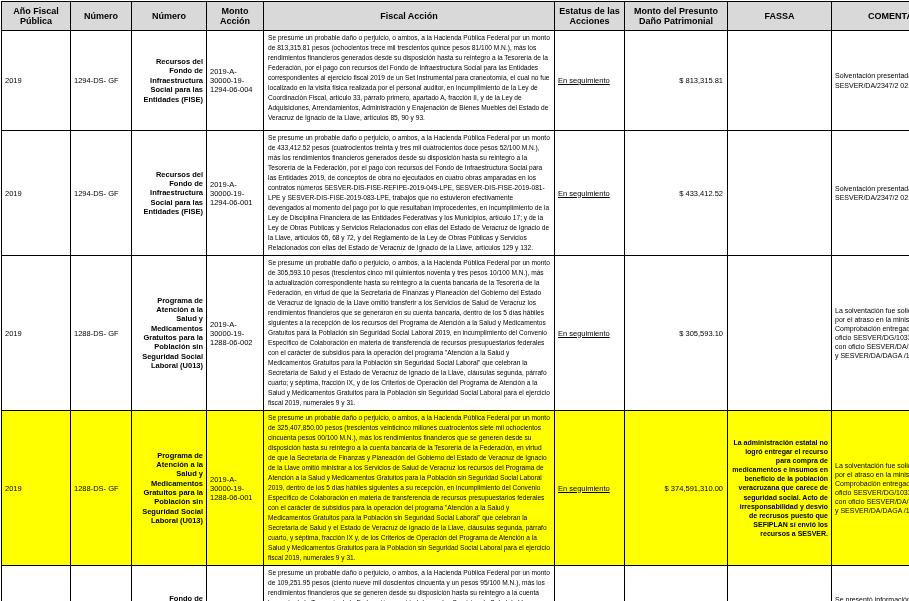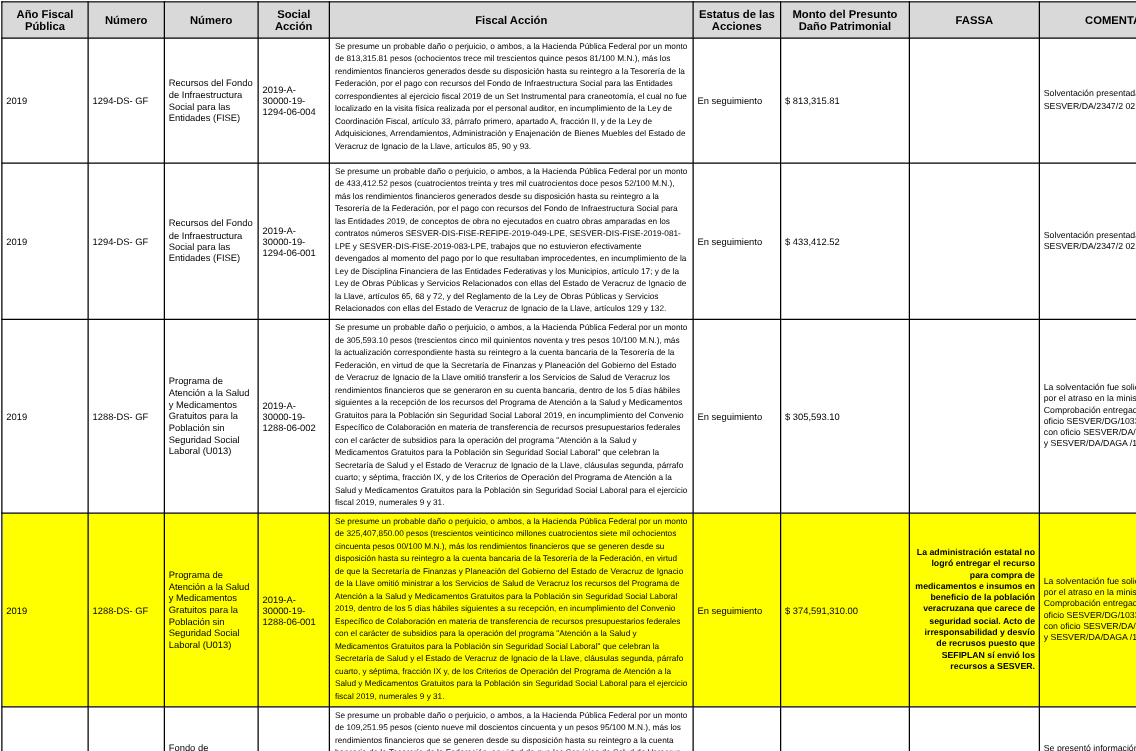--- a/index.html
+++ b/index.html
@@ -18,48 +18,48 @@
     background:#d9d9d9;font-weight:bold;font-size:9px;line-height:1.15;
     text-align:center;height:26px;
   }
   td{font-size:8px;line-height:1.2;}
   
   th.col-anio{width:62px}  th.col-numero{width:54px}  th.col-titulo{width:68px}
   th.col-clave{width:50px} th.col-texto{width:284px}  th.col-estatus{width:63px}
   th.col-monto{width:96px} th.col-notas{width:97px}   th.col-comentarios{width:133px}
   
   td.col-anio, td.col-numero, td.col-clave{text-align:left;font-size:7.5px;}
-  td.col-titulo{text-align:left;font-size:7.5px;line-height:1.25;}
+  td.col-titulo{text-align:right;font-size:7.5px;line-height:1.25;font-weight:bold;}
   td.col-texto{
     vertical-align:top;text-align:left;font-size:6.6px;line-height:10px;
     padding:2px 4px;
   }
-  td.col-estatus{text-align:left;font-size:7.5px;}
-  td.col-monto{font-size:7.5px;padding-right:4px;}
+  td.col-estatus{text-align:left;font-size:7.5px;text-decoration:underline;}
+  td.col-monto{text-align:right;font-size:7.5px;padding-right:4px;}
   td.col-notas{text-align:right;font-size:7px;line-height:1.3;font-weight:bold;}
   td.col-comentarios{text-align:left;font-size:7px;line-height:1.3;}
   
   tbody tr:nth-child(1){height:100px}
   tbody tr:nth-child(2){height:88px}
   tbody tr:nth-child(3){height:128px}
   tbody tr:nth-child(4){height:126px}
   tbody tr:nth-child(5){height:70px}
   tbody tr:nth-child(6){height:60px}
   tr.highlight td{background:#ffff00;}
 </style>
 </head>
 <body>
 
 <table>
   <thead>
     <tr>
         <th class="col-anio">Año Fiscal Pública</th>
         <th class="col-numero">Número</th>
         <th class="col-titulo">Número</th>
-        <th class="col-clave">Social Acción</th>
+        <th class="col-clave">Monto Acción</th>
         <th class="col-texto">Fiscal Acción</th>
         <th class="col-estatus">Estatus de las Acciones</th>
         <th class="col-monto">Monto del Presunto Daño Patrimonial</th>
         <th class="col-notas">FASSA</th>
         <th class="col-comentarios">COMENTARIOS</th>
       </tr>
   </thead>
   <tbody>
       <tr>
         <td class="col-anio">2019</td>

